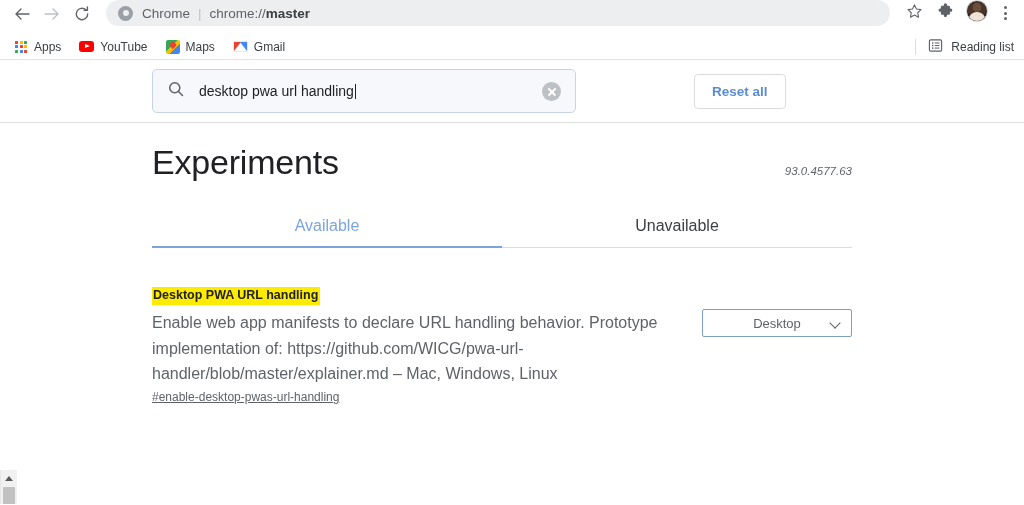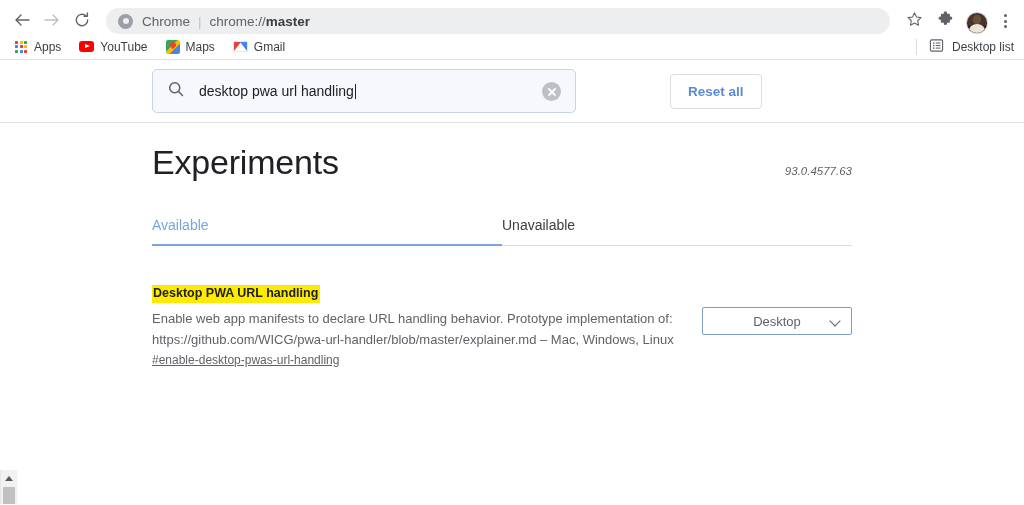--- a/index.html
+++ b/index.html
@@ -8,21 +8,21 @@
     font-family: "Liberation Sans", sans-serif;
     background: #ffffff;
     overflow: hidden;
   }
 
   
   .browser-toolbar {
     height: 34px;
     background: #ffffff;
     display: flex;
-    align-items: flex-end;
+    align-items: flex-start;
     padding: 0 8px;
     gap: 2px;
   }
   .nav-btn {
     width: 28px; height: 28px;
     display: flex; align-items: center; justify-content: center;
     border-radius: 50%;
     flex: 0 0 auto;
   }
   .nav-btn svg { display: block; }
@@ -269,21 +269,21 @@
     content: "";
     position: absolute;
     left: 4.5px; top: 9px;
     width: 10px; height: 1.6px;
     background: #ffffff;
   }
   .clear-btn::before { transform: rotate(45deg); }
   .clear-btn::after  { transform: rotate(-45deg); }
 
   .reset-wrap {
-    margin-left: 94px;
+    margin-left: 118px;
   }
   .reset-btn {
     border: 1px solid #dadce0;
     border-radius: 4px;
     background: #ffffff;
     color: #5b8bd0;
     font-size: 13.5px;
     font-weight: 700;
     padding: 9px 17px;
     font-family: "Liberation Sans", sans-serif;
@@ -315,21 +315,22 @@
   }
 
   .tabs {
     display: flex;
     width: 700px;
     margin-top: 24px;
     border-bottom: 1px solid #dadce0;
   }
   .tab {
     flex: 1 1 0;
-    font-size: 14px;
+    text-align: center;
+    font-size: 16px;
     padding: 11px 0 12px;
     color: #3c4043;
     position: relative;
   }
   .tab.active { color: #7ba4de; }
   .tab.active::after {
     content: "";
     position: absolute;
     left: 0; right: 0; bottom: -1px;
     height: 2px;
@@ -346,21 +347,21 @@
   .flag-title {
     display: inline-block;
     font-size: 12.5px;
     font-weight: 700;
     color: #202124;
     background: #ffeb00;
     line-height: 1.25;
     padding: 1px 2px 1px 1px;
   }
   .flag-desc {
-    font-size: 13px;
+    font-size: 16px;
     color: #5f6368;
     line-height: 1.62;
     margin-top: 5px;
     max-width: 536px;
   }
   .flag-anchor {
     display: inline-block;
     font-size: 12px;
     color: #5f6368;
     text-decoration: underline;
@@ -533,21 +534,21 @@
       <svg width="15" height="15" viewBox="0 0 16 16">
         <rect x="1.5" y="2" width="13" height="12" rx="1.4" fill="none" stroke="#5f6368" stroke-width="1.2"></rect>
         <circle cx="5" cy="5.3" r="0.9" fill="#5f6368"></circle>
         <circle cx="5" cy="8" r="0.9" fill="#5f6368"></circle>
         <circle cx="5" cy="10.7" r="0.9" fill="#5f6368"></circle>
         <rect x="7.2" y="4.8" width="5" height="1.1" fill="#5f6368"></rect>
         <rect x="7.2" y="7.5" width="5" height="1.1" fill="#5f6368"></rect>
         <rect x="7.2" y="10.2" width="5" height="1.1" fill="#5f6368"></rect>
       </svg>
     </span>
-    <span class="bm-label">Desktop list</span>
+    <span class="bm-label">Reading list</span>
   </div>
 </div>
 
 <div class="page-viewport">
   <div class="page-scroll-area">
 
     <div class="flags-header">
       <div class="search-wrap">
         <span class="search-icon">
           <svg width="18" height="18" viewBox="0 0 20 20">

